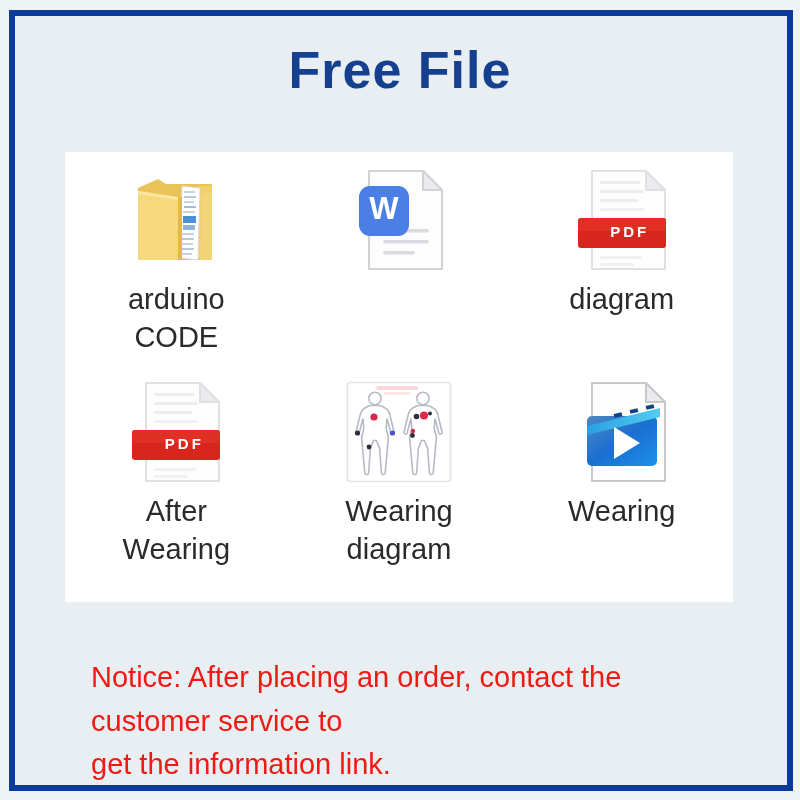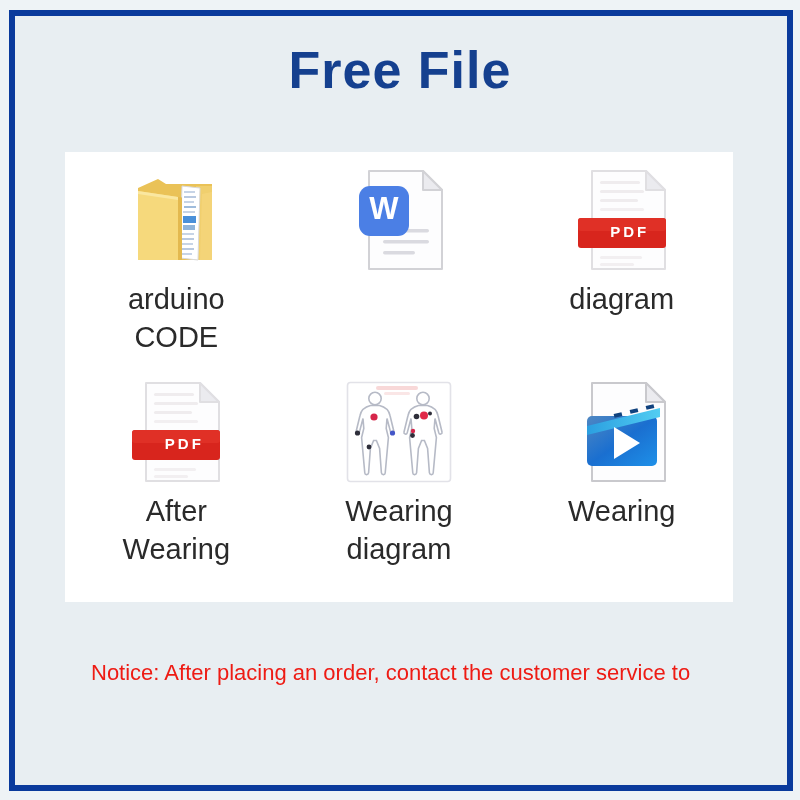--- a/index.html
+++ b/index.html
@@ -40,21 +40,21 @@
     display:flex;align-items:center;justify-content:center;
     color:#fff;font-size:31px;font-weight:bold;
   }
   .badge-pdf{
     position:absolute;left:10px;top:50px;width:88px;height:30px;
     display:flex;align-items:center;justify-content:center;
     color:#fff;font-size:15px;font-weight:bold;letter-spacing:3px;
   }
   .notice{
     position:absolute;left:91px;top:656px;width:650px;
-    font-size:22px;color:#ee1b14;line-height:1.5;
+    font-size:29px;color:#ee1b14;line-height:1.5;
   }
   .notice span{display:block;}
 </style>
 </head>
 <body>
 
 <div class="frame"></div>
 
 <div class="title">Free File</div>
 
@@ -210,13 +210,14 @@
     </div>
     <div class="label">
       <span>Wearing</span>
     </div>
   </div>
 
 </div>
 
 <div class="notice">
   <span>Notice: After placing an order, contact the customer service to</span>
+  <span>get the information link.</span>
 </div>
 
 </body></html>

